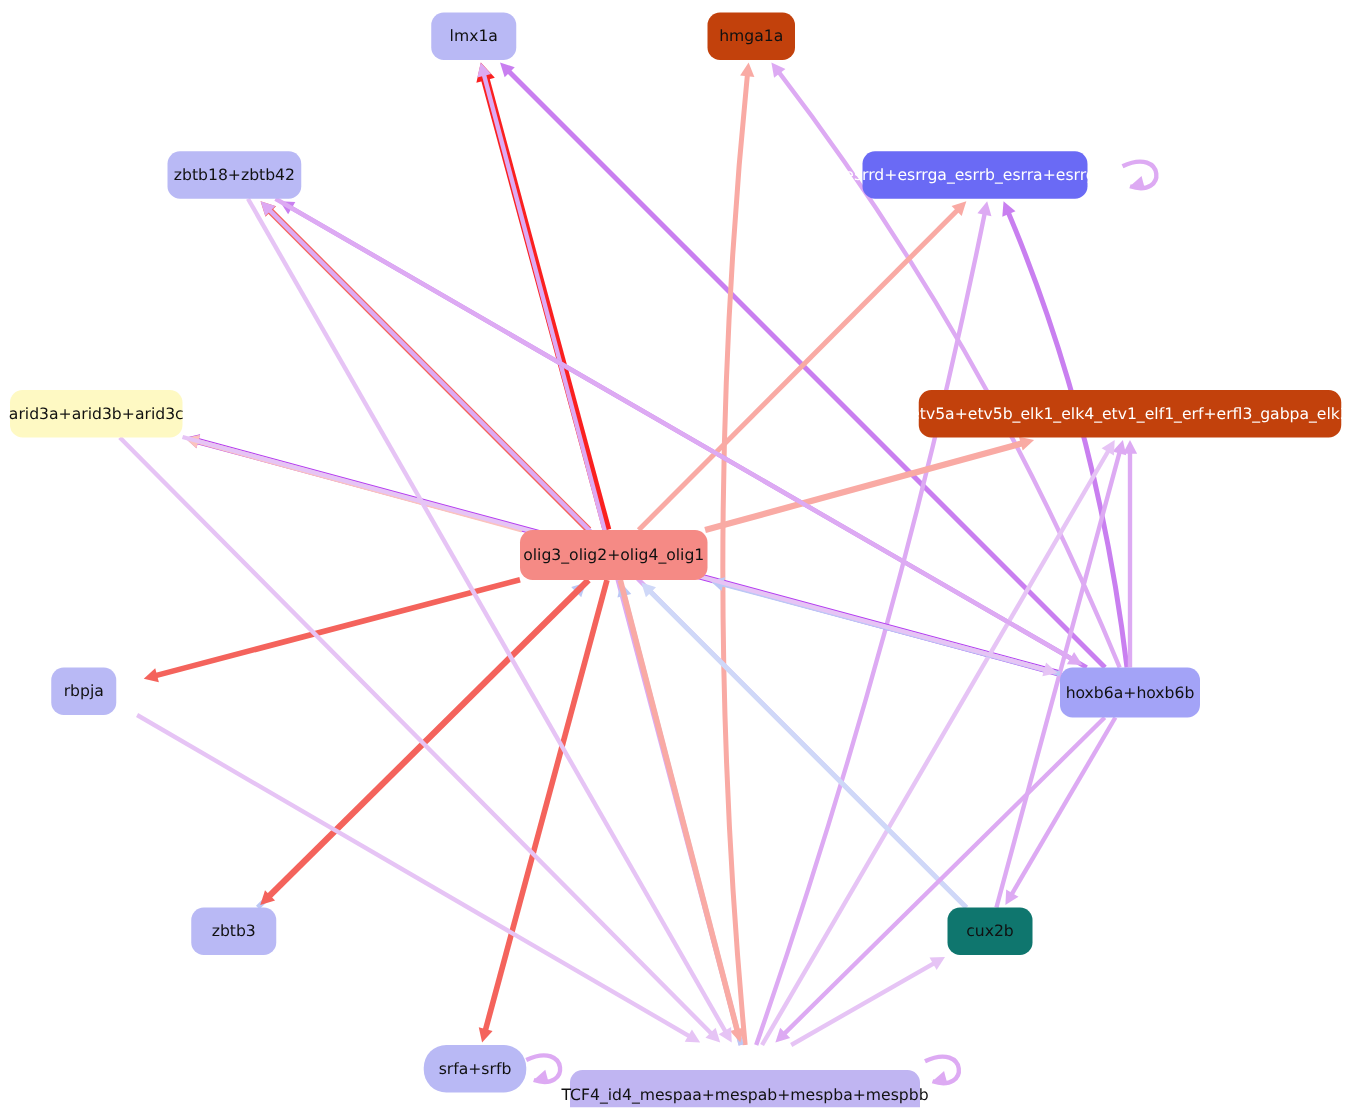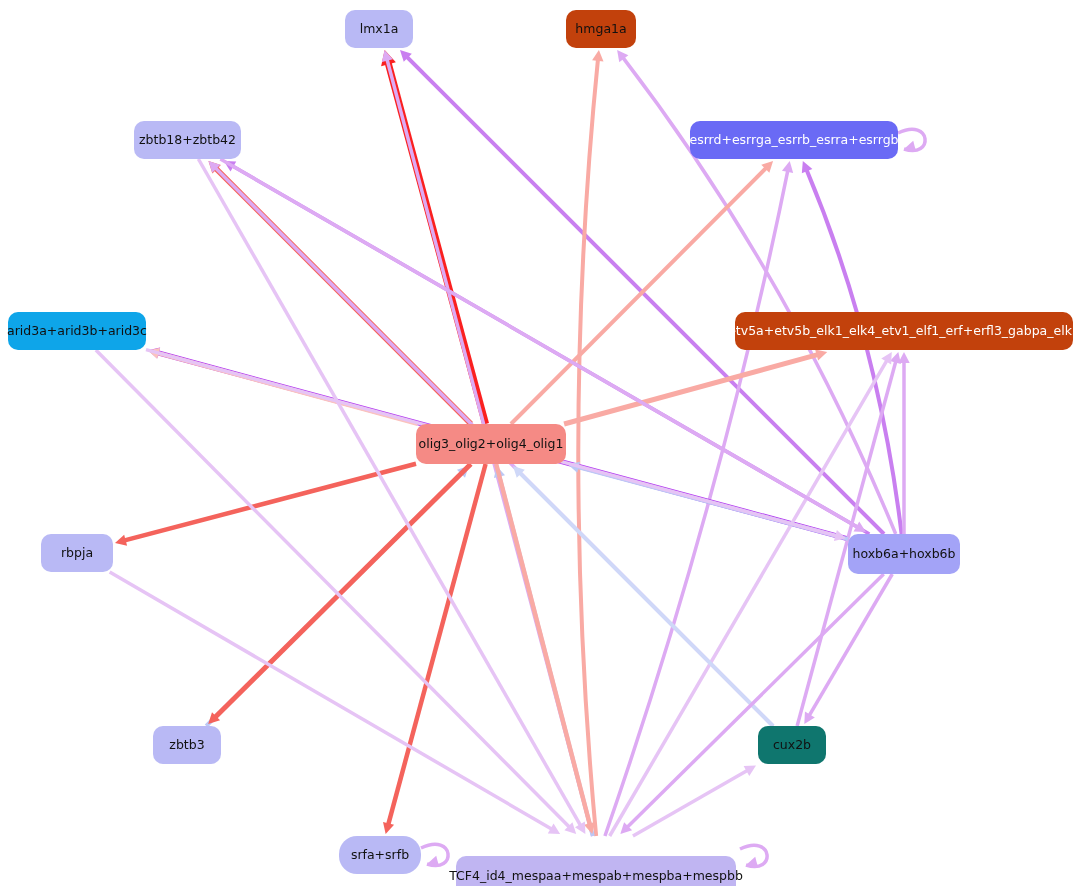--- a/index.html
+++ b/index.html
@@ -115,24 +115,24 @@
       <polygon points="756,765.5979381443299 743.611685190322,766.09599052743 749.2930258133525,776.0255408055192" fill="#e6c4f5"></polygon>
       <path d="M 220.3828502415459 159 L 858.1151227404833 527.487314465541" stroke="#ddaaf3" stroke-width="3.5" fill="none" stroke-linecap="butt"></path>
       <polygon points="865.9251207729469,532 859.2624359503313,521.5440432788536 853.5390299066271,531.4494066371" fill="#ddaaf3"></polygon>
       <path d="M 146 349.60580411124545 L 837.2910616080454 536.0119791276834" stroke="#e6c4f5" stroke-width="3.5" fill="none" stroke-linecap="butt"></path>
       <polygon points="846,538.360338573156 836.8685469752331,529.9737441715841 833.8901398736582,541.0192270101605" fill="#e6c4f5"></polygon>
     </svg>
   <div id="node-layer">
       <div class="node" style="left: 345px; top: 10px; width: 68px; height: 38px; background: rgb(185, 185, 245); color: rgb(17, 17, 17);">lmx1a</div>
       <div class="node" style="left: 566px; top: 10px; width: 70px; height: 38px; background: #c2410c; color: rgb(17, 17, 17);">hmga1a</div>
       <div class="node" style="left: 134px; top: 121px; width: 107px; height: 38px; background: rgb(185, 185, 245); color: rgb(17, 17, 17);">zbtb18+zbtb42</div>
-      <div class="node" style="left: 690px; top: 121px; width: 208px; height: 38px; background: rgb(106, 106, 245); color: rgb(255, 255, 255); text-align: right;">esrrd+esrrga_esrrb_esrra+esrrgb</div>
-      <div class="node" style="left: 8px; top: 312px; width: 138px; height: 38px; background: #0ea5e9; color: rgb(17, 17, 17); text-align: center;">arid3a+arid3b+arid3c</div>
+      <div class="node" style="left: 690px; top: 121px; width: 180px; height: 38px; background: rgb(106, 106, 245); color: rgb(255, 255, 255); text-align: right;">esrrd+esrrga_esrrb_esrra+esrrgb</div>
+      <div class="node" style="left: 8px; top: 312px; width: 138px; height: 38px; background: #fef9c3; color: rgb(17, 17, 17); text-align: center;">arid3a+arid3b+arid3c</div>
       <div class="node" style="left: 735px; top: 312px; width: 338px; height: 38px; background: #c2410c; color: rgb(255, 255, 255);">etv5a+etv5b_elk1_elk4_etv1_elf1_erf+erfl3_gabpa_elk3</div>
       <div class="node" style="left: 416px; top: 424px; width: 150px; height: 40px; background: rgb(245, 138, 133); color: rgb(17, 17, 17);">olig3_olig2+olig4_olig1</div>
-      <div class="node" style="left: 41px; top: 534px; width: 72px; height: 38px; background: rgb(185, 185, 245); color: rgb(17, 17, 17);">rbpja</div>
+      <div class="node" style="left: 41px; top: 534px; width: 52px; height: 38px; background: rgb(185, 185, 245); color: rgb(17, 17, 17);">rbpja</div>
       <div class="node" style="left: 848px; top: 534px; width: 112px; height: 40px; background: rgb(163, 163, 247); color: rgb(17, 17, 17);">hoxb6a+hoxb6b</div>
       <div class="node" style="left: 153px; top: 726px; width: 68px; height: 38px; background: rgb(185, 185, 245); color: rgb(17, 17, 17);">zbtb3</div>
       <div class="node" style="left: 758px; top: 726px; width: 68px; height: 38px; background: #0f766e; color: rgb(17, 17, 17);">cux2b</div>
       <div class="node" style="left: 339px; top: 836px; width: 82px; height: 38px; background: rgb(185, 185, 245); color: rgb(17, 17, 17); border-radius: 18px;">srfa+srfb</div>
       <div class="node" style="left: 456px; top: 856px; width: 280px; height: 40px; background: rgb(192, 181, 242); color: rgb(17, 17, 17);">TCF4_id4_mespaa+mespab+mespba+mespbb</div>
     </div>
 </div>
 
 </body></html>

